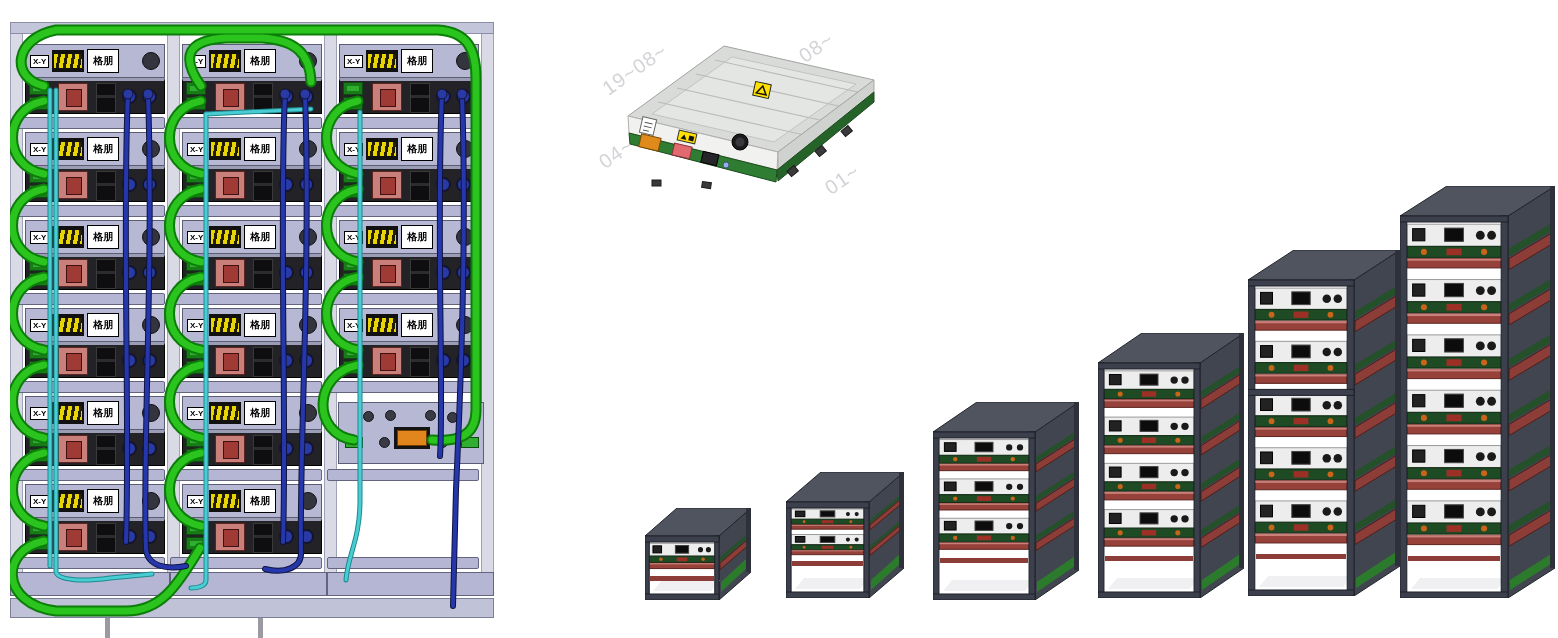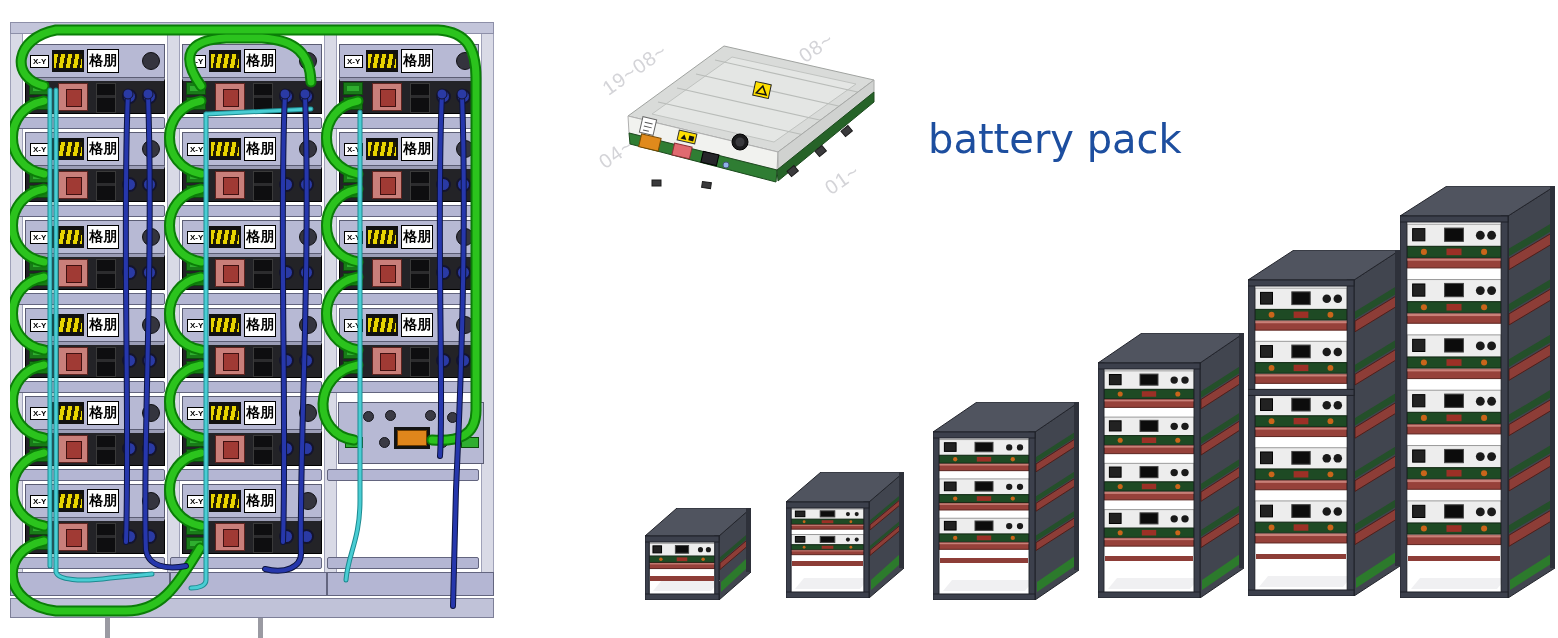--- a/index.html
+++ b/index.html
@@ -8,21 +8,21 @@
   
   #left-rack{position:absolute;left:10px;top:20px;width:484px;height:618px;}
   .post{position:absolute;top:2px;width:13px;height:556px;background:#d9dae6;border:1px solid #9fa1b8;box-sizing:border-box;}
   .topbar{position:absolute;left:0;top:2px;width:484px;height:12px;background:#c3c5da;border:1px solid #8d8fa8;box-sizing:border-box;}
   .lmod{position:absolute;width:140px;height:72px;}
   .lface{position:relative;height:34px;background:#b7b9d4;border:1px solid #5b5d74;box-sizing:border-box;
          display:flex;align-items:center;gap:3px;padding:0 4px;}
   .lxy{background:#fff;border:1px solid #000;font-size:8px;font-weight:bold;color:#000;padding:0 2px;line-height:11px;}
   .lwarn{width:32px;height:22px;background:#111;padding:4px 2px;box-sizing:border-box;flex:none;}
   .lwarn-in{width:100%;height:100%;background:repeating-linear-gradient(100deg,#e8d400 0 4px,#221d00 4px 7px);}
-  .lplate{width:30px;height:22px;background:#fff;border:1px solid #000;font-size:14px;font-weight:bold;color:#000;
+  .lplate{width:30px;height:22px;background:#fff;border:1px solid #000;font-size:10px;font-weight:bold;color:#000;
           display:flex;align-items:center;justify-content:center;overflow:hidden;flex:none;}
   .lconn{width:16px;height:16px;border-radius:50%;background:#34343e;border:1px solid #101014;margin-left:auto;flex:none;}
   .lchassis{position:relative;height:36px;background:#232327;border:1px solid #000;border-top:3px solid #9b9db6;box-sizing:border-box;}
   .gconn{position:absolute;left:3px;width:20px;height:13px;background:#2fae2f;border:1px solid #0c4c0c;box-sizing:border-box;
          box-shadow:inset 0 0 0 3px rgba(0,60,0,.45);}
   .splate{position:absolute;left:32px;top:2px;width:30px;height:28px;background:#c97f7a;border:1px solid #5f2420;box-sizing:border-box;}
   .splate:after{content:"";position:absolute;left:7px;top:5px;width:14px;height:16px;background:#a03a34;border:1px solid #401010;}
   .blks{position:absolute;left:70px;top:2px;width:18px;height:28px;background:#0e0e10;border:1px solid #3a3a3a;
         background-image:linear-gradient(#0e0e10 40%,#2c2c2e 40%,#2c2c2e 50%,#0e0e10 50%);}
   .bconn{position:absolute;top:8px;width:15px;height:15px;border-radius:50%;background:#2a3aa4;border:2px solid #14142e;box-sizing:border-box;}
@@ -502,21 +502,20 @@
 
     <g fill="#3a3a3c" stroke="#1c1c1c">
       <rect x="176" y="138" width="9" height="7" transform="rotate(-40 180 141)"></rect>
       <rect x="204" y="118" width="9" height="7" transform="rotate(-40 208 121)"></rect>
       <rect x="230" y="98" width="9" height="7" transform="rotate(-40 234 101)"></rect>
       <rect x="40" y="150" width="9" height="6"></rect>
       <rect x="90" y="152" width="9" height="6" transform="rotate(8 94 155)"></rect>
     </g>
   </svg>
 
-  <div id="pack-label" style="color: rgb(29, 78, 159);">battery pack</div>
 
   <div id="rack-series">
       <svg class="srack" viewBox="0 0 106 92" style="left: 645px; top: 508px; width: 106px; height: 92px;">
         <polygon points="74,28 106,0 106,64 74,92" fill="#41454f" stroke="#22242b"></polygon>
         <polygon points="75,49.36 102,26.36 102,30.84 75,53.84" fill="#24502a"></polygon>
         <polygon points="75,55.120000000000005 102,32.120000000000005 102,38.52 75,61.52" fill="#8d3d37" stroke="#4e1f1b"></polygon>
         <polygon points="76,84 102,60 102,50 76,74" fill="#2c7a2c"></polygon>
         <polygon points="0,28 32,0 106,0 74,28" fill="#50545f" stroke="#23252c"></polygon>
         <polygon points="8,83 66,83 75,72 17,72" fill="#f0f0f2"></polygon>
         <rect x="5" y="68" width="64" height="5" fill="#8d3d37"></rect>

